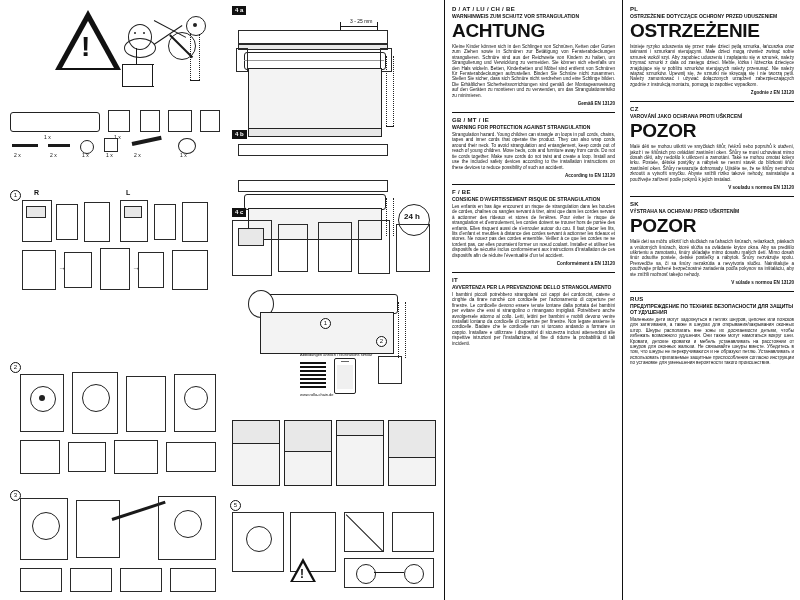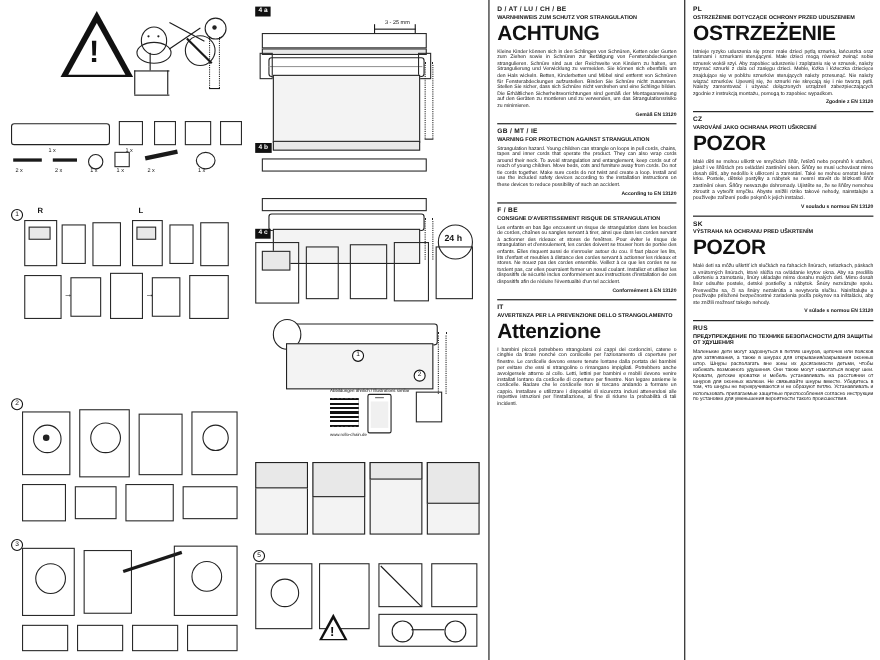--- a/index.html
+++ b/index.html
@@ -295,21 +295,20 @@
       <div class="subttl">Consigne d'avertissement risque de strangulation</div>
       <div class="body">Les enfants en bas âge encourent un risque de strangulation dans les boucles de cordes, chaînes ou sangles servant à tirer, ainsi que dans les cordes servant à actionner des rideaux et stores de fenêtres. Pour éviter le risque de strangulation et d'enroulement, les cordes doivent se trouver hors de portée des enfants. Elles risquent aussi de s'enrouler autour du cou. Il faut placer les lits, lits d'enfant et meubles à distance des cordes servant à actionner les rideaux et stores. Ne nouez pas des cordes ensemble. Veillez à ce que les cordes ne se tordent pas, car elles pourraient former un nœud coulant. Installez et utilisez les dispositifs de sécurité inclus conformément aux instructions d'installation de ces dispositifs afin de réduire l'éventualité d'un tel accident.</div>
       <div class="norm">Conformément à EN 13120</div>
     </div>
 
     <div class="rule"></div>
 
     <div>
       <div class="lang">IT</div>
       <div class="subttl">Avvertenza per la prevenzione dello strangolamento</div>
-      <div class="bigttl">Attenzione</div>
       <div class="body">I bambini piccoli potrebbero strangolarsi coi cappi dei cordoncini, catene o cinghie da tirare nonché con cordicelle per l'azionamento di coperture per finestre. Le cordicelle devono essere tenute lontane dalla portata dei bambini per evitare che essi si strangolino o rimangano impigliati. Potrebbero anche avvolgersele attorno al collo. Letti, lettini per bambini e mobili devono venire installati lontano da cordicelle di coperture per finestre. Non legare assieme le cordicelle. Badare che le cordicelle non si torcano andando a formare un cappio. Installare e utilizzare i dispositivi di sicurezza inclusi attenendosi alle rispettive istruzioni per l'installazione, al fine di ridurre la probabilità di tali incidenti.</div>
     </div>
 
   </div>
 
   <div class="txtcol" style="left:624px;width:176px;">
 
     <div>
       <div class="lang">PL</div>
       <div class="subttl">Ostrzeżenie dotyczące ochrony przed uduszeniem</div>

